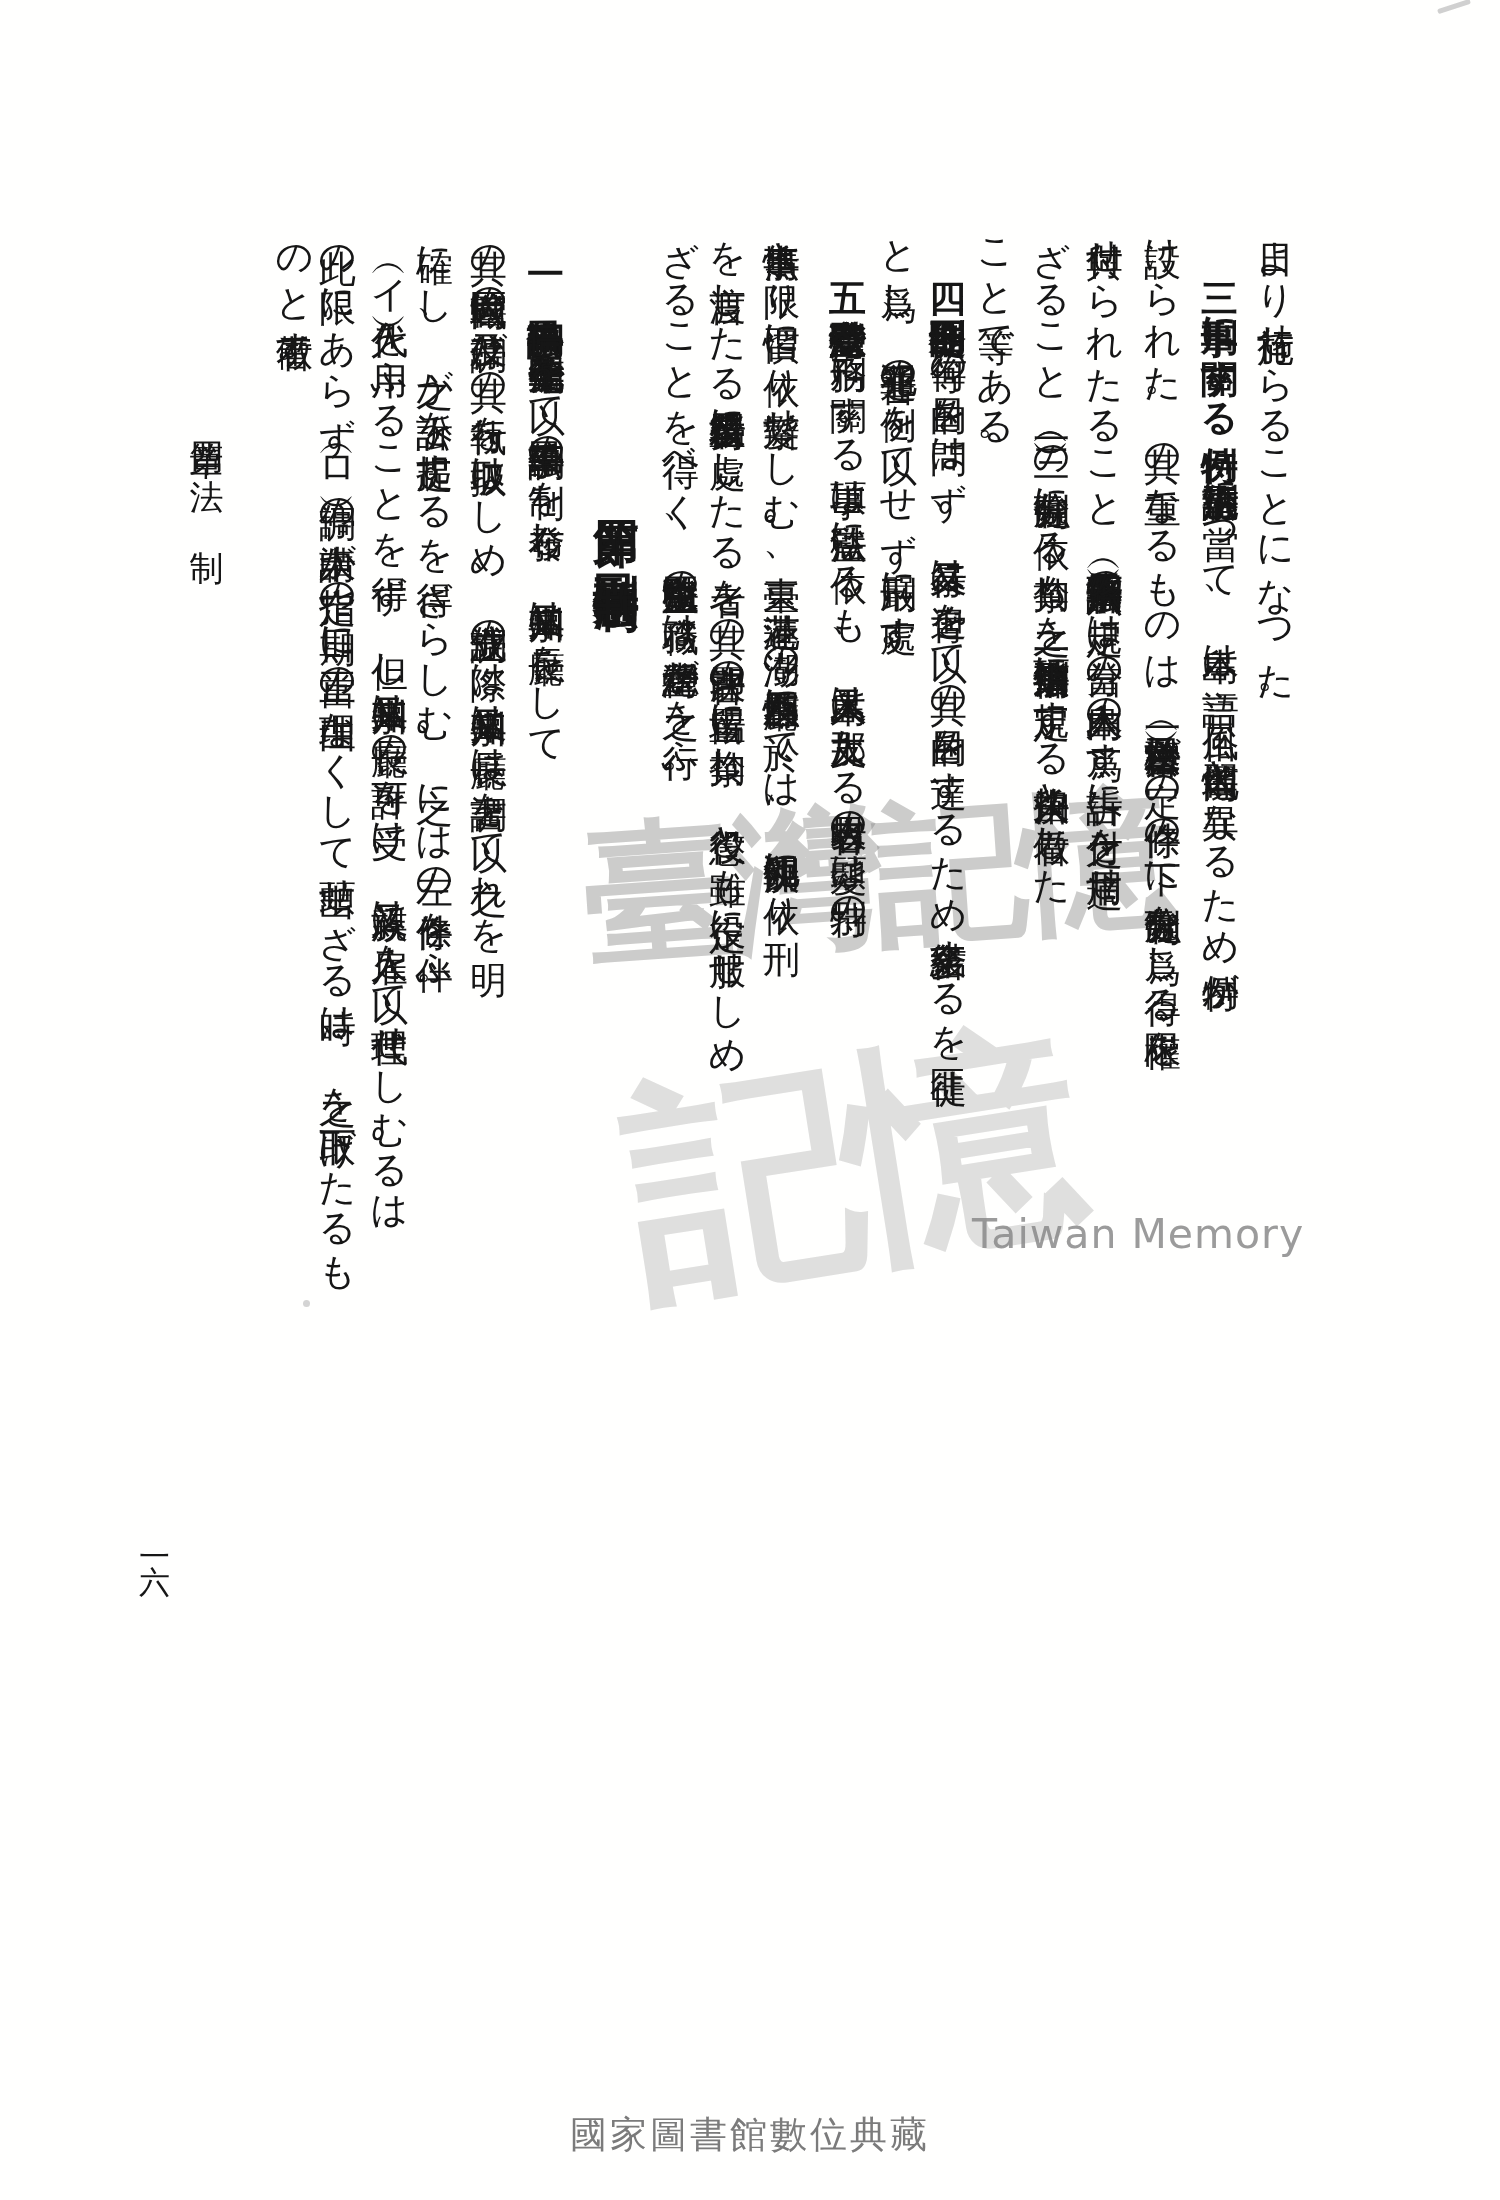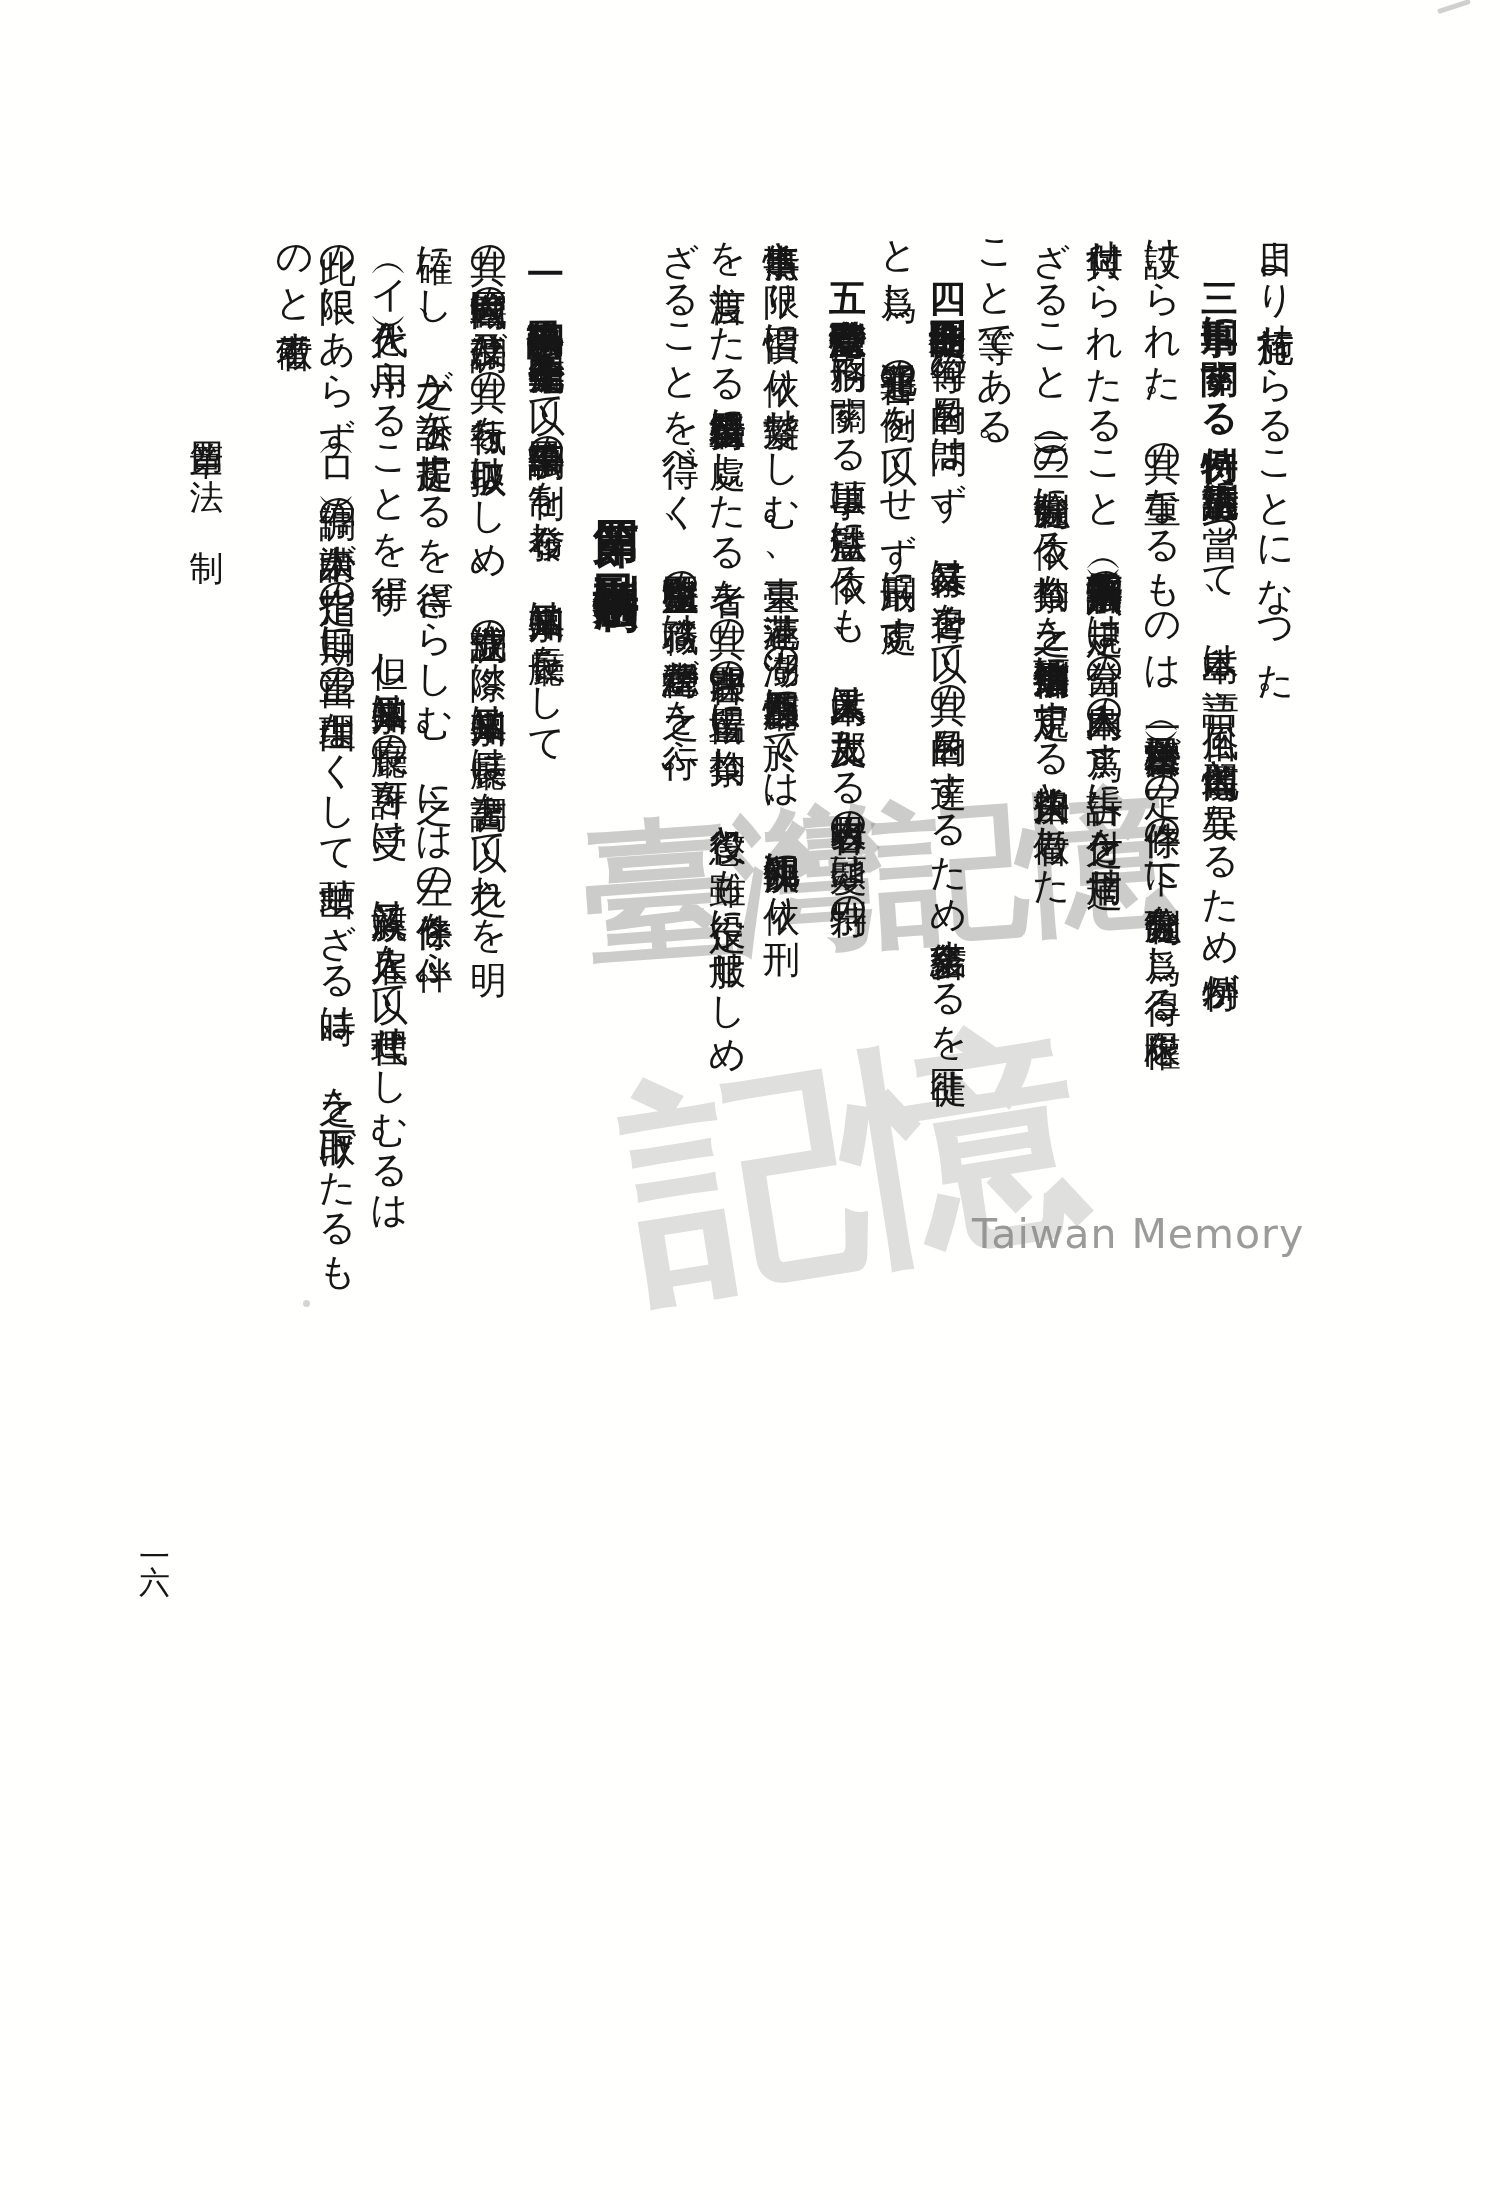--- a/index.html
+++ b/index.html
@@ -116,17 +116,18 @@
 
   <div class="vcol section-heading" style="left:591px;top:483px;">第四節　民刑事特別法制</div>
 
   <div class="vcol indent" style="left:526px;top:215px;"><b>一　民事爭訟調停</b><span>　明治三十七年律令第三號を以て民事爭訟調停の制を發布し、州知事又は廳長をして</span></div>
   <div class="vcol" style="left:468px;top:221px;"><b></b><span>其の管轄區域內の調停及び其の執行を取扱はしめ、調停成立の際は州知事又は廳長は調書を以て之れを明</span></div>
   <div class="vcol" style="left:414px;top:221px;"><b></b><span>確にし、之が訴訟を提起するを得ざらしむ、之には左の條件を伴ふ。</span></div>
   <div class="vcol indent" style="left:369px;top:213px;"><b></b><span>︵イ︶代人を用ふることを得ず、但し州知事又は廳長の許可を受け、親族又は雇人を以て代理せしむるは</span></div>
   <div class="vcol" style="left:317px;top:221px;"><b></b><span>此の限にあらず︵ロ︶調停の申請人が指定の期日に正當の理由なくして出頭せざる時は、之を取下げたるも</span></div>
   <div class="vcol" style="left:274px;top:221px;"><b></b><span>のと看做す。</span></div>
 
+  <div class="wm wm-archive">國家圖書館數位典藏</div>
 
   <div class="artifact a1"></div>
   <div class="artifact a2"></div>
 
 </div>
 
 </body></html>

